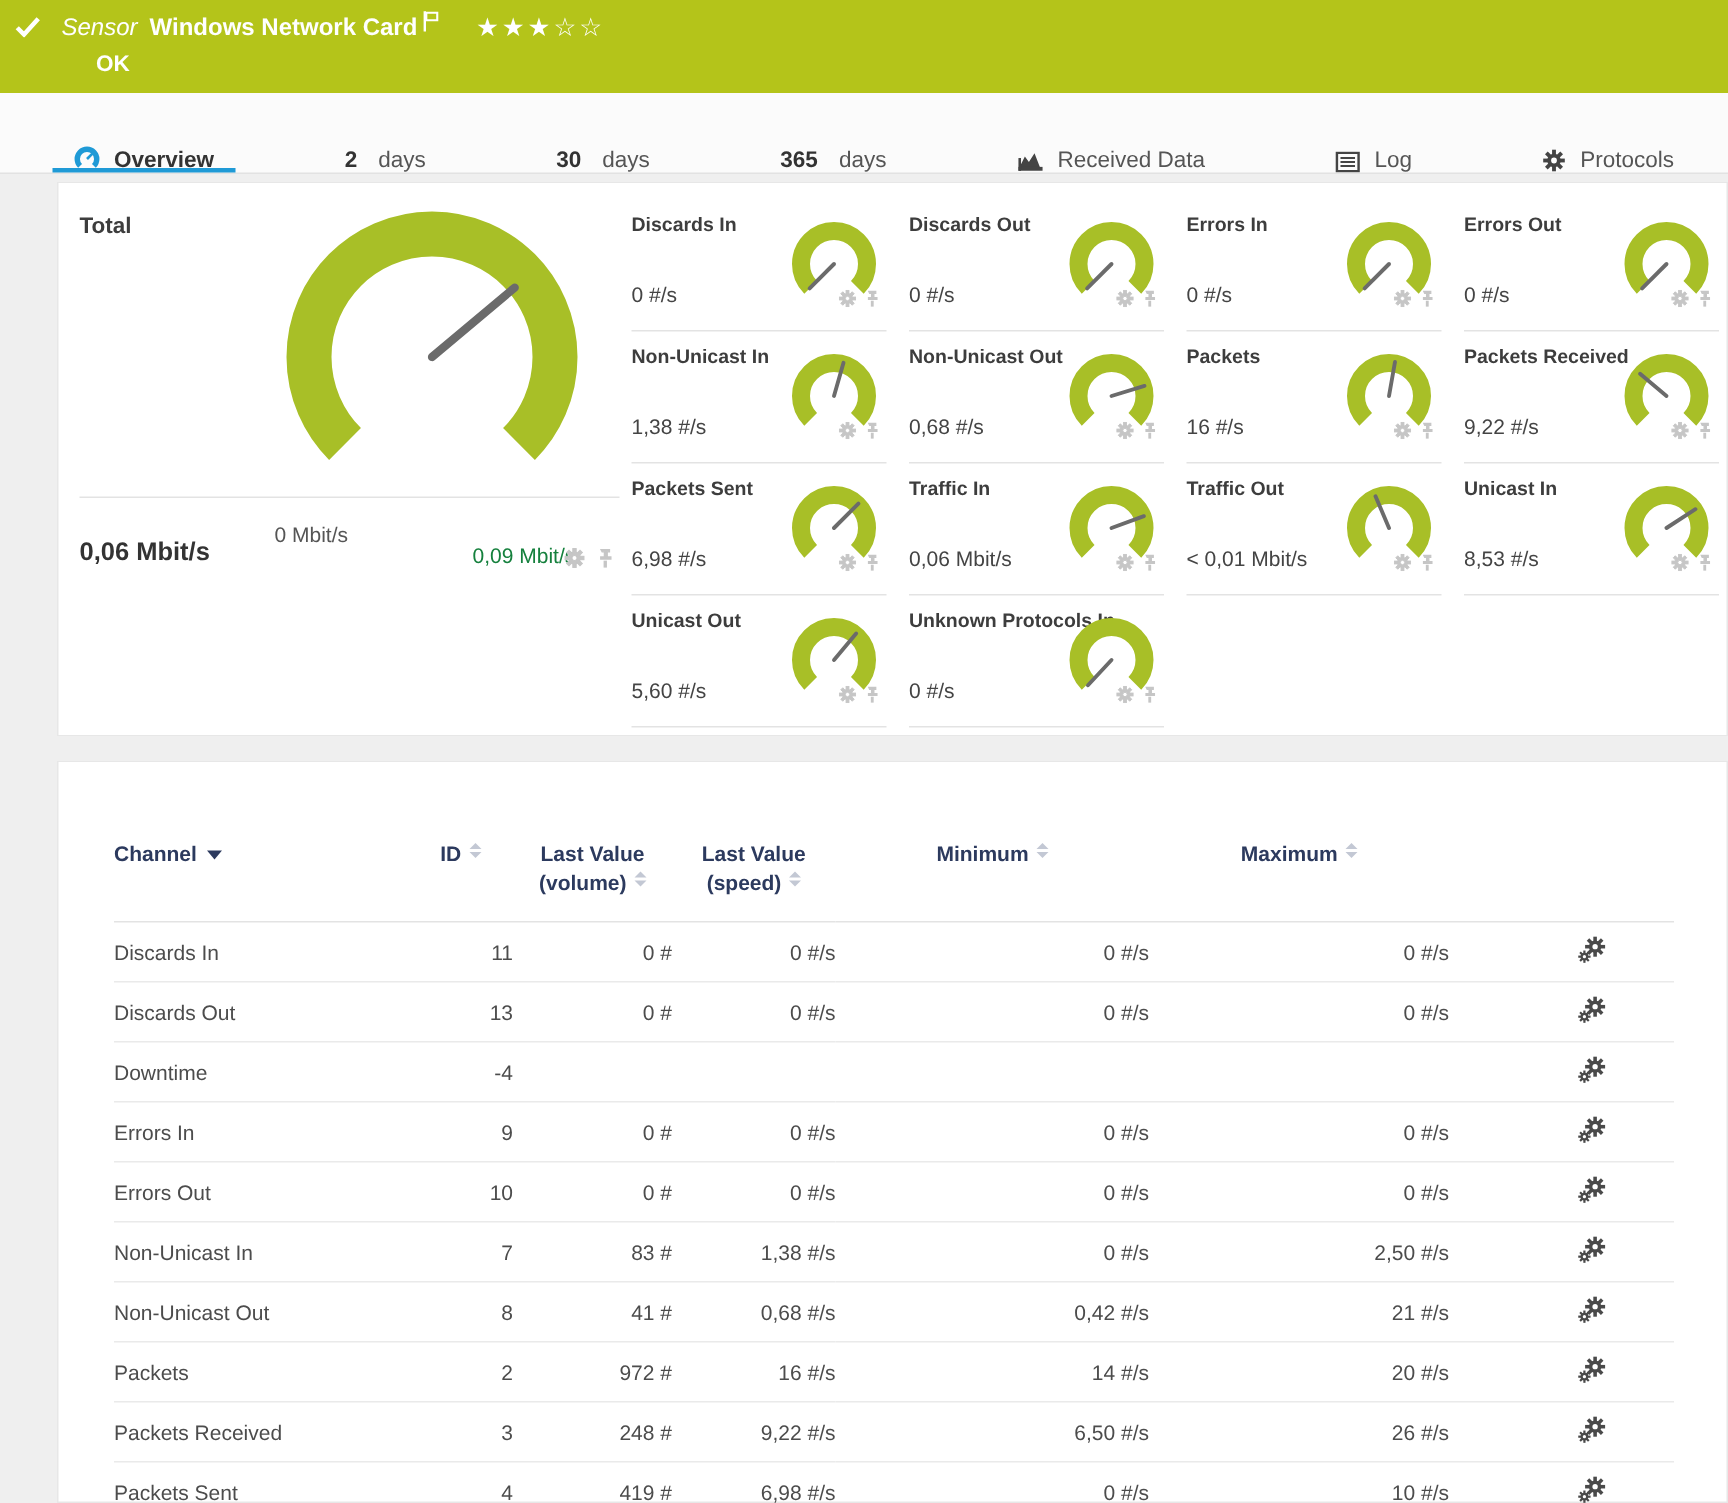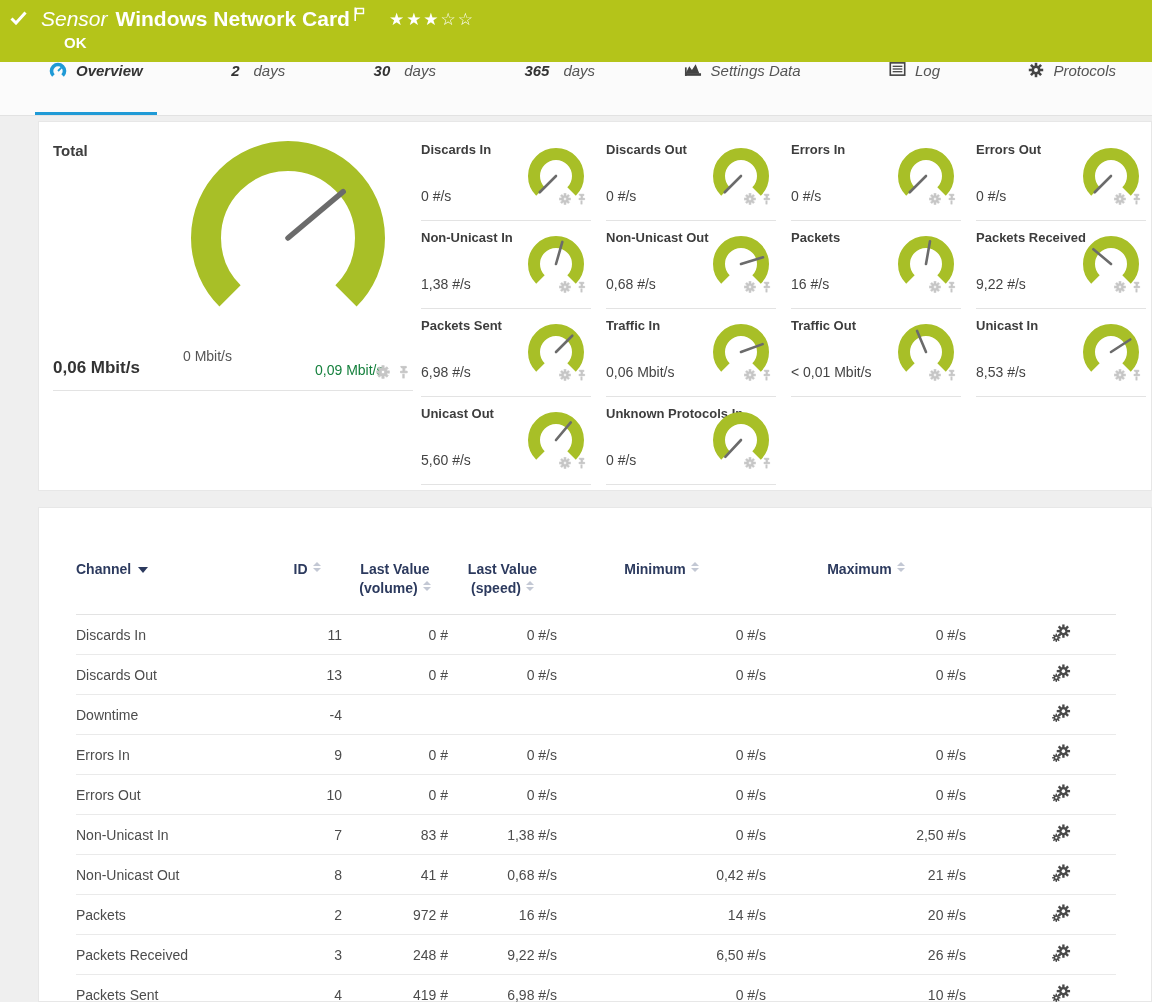--- a/index.html
+++ b/index.html
@@ -5,41 +5,41 @@
   * { box-sizing: border-box; margin: 0; padding: 0; }
   html,body { width:1152px; height:1002px; }
   body {
     font-family: "Liberation Sans", sans-serif;
     background:#efefef; position:relative; overflow:hidden; color:#444;
   }
   
   .app-header { position:absolute; left:0; top:0; width:1152px; height:62px; background:#b4c41a; color:#fff; }
   .hdr-line { position:absolute; left:10px; top:5px; display:flex; align-items:flex-start; }
   .hdr-check { margin-top:6px; }
-  .hdr-title { margin-left:14px; font-size:21px; line-height:28px; white-space:nowrap; }
+  .hdr-title { margin-left:14px; font-size:16px; line-height:28px; white-space:nowrap; }
   .hdr-title .prefix { font-style:italic; font-weight:400; margin-right:8px; }
   .hdr-title .name { font-weight:700; }
   .hdr-flag { margin-left:4px; margin-top:2px; }
   .hdr-stars { margin-left:24px; margin-top:4px; font-size:17px; letter-spacing:2px; font-family:"DejaVu Sans", sans-serif; }
   .hdr-status { position:absolute; left:64px; top:34px; font-size:15px; font-weight:700; }
   
   .tabbar { position:absolute; left:0; top:62px; width:1152px; height:54px; background:#fbfbfb;
             border-bottom:1px solid #e2e2e2; display:flex; align-items:stretch;
             padding:0 22px 0 35px; justify-content:space-between; }
-  .tab { display:flex; align-items:flex-start; gap:9px; padding:0 14px; font-size:15px; color:#555; cursor:pointer; position:relative;font-style:italic; }
+  .tab { display:flex; align-items:flex-end; gap:9px; padding:0 14px; font-size:15px; color:#555; cursor:pointer; position:relative; }
   .tab .t-ico { display:flex; align-items:center; }
   .tab.active { color:#333; font-weight:700; }
   .tab.active::after { content:""; position:absolute; left:0; right:0; bottom:0; height:3px; background:#1f9ad6; }
   .tab .num { font-weight:700; color:#333; margin-right:5px; }
   
   .panel { position:absolute; background:#fff; border:1px solid #e7e7e7; }
   .panel-gauges { left:38px; top:121px; width:1114px; height:370px; }
   .panel-table  { left:38px; top:507px; width:1114px; height:495px; }
   
-  .total-cell { position:absolute; left:14px; top:0; width:360px; height:269px; border-bottom:1px solid #e3e3e3; }
+  .total-cell { position:absolute; left:14px; top:0; width:360px; height:210px; border-bottom:1px solid #e3e3e3; }
   .total-label { position:absolute; left:0; top:20px; font-size:15px; font-weight:700; color:#3d3d3d; }
   .big-gauge { position:absolute; left:135px; top:16px; }
   .total-min { position:absolute; left:130px; top:226px; font-size:14px; color:#555; }
   .total-max { position:absolute; left:262px; top:240px; font-size:14px; color:#15803d; }
   .total-value { position:absolute; left:0; top:236px; font-size:17px; font-weight:700; color:#333; }
   .total-icons { position:absolute; left:323px; top:243px; display:flex; gap:7px; color:#c6c6c6; }
   .icon-gray { fill:#c6c6c6; stroke:#c6c6c6; }
   
   .gauge-grid { position:absolute; left:382px; top:14px; display:grid;
                 grid-template-columns:repeat(4,170px); grid-column-gap:15px; grid-row-gap:3px; }
@@ -130,21 +130,21 @@
     <span>days</span>
   </div>
   <div class="tab">
     <span class="t-ico">
       <svg width="18" height="15" viewBox="0 0 16 14">
         <path d="M1,11 L4.5,4 L7,7.5 L10.5,2 L14,11 Z" fill="#444"></path>
         <rect x="0.5" y="10.5" width="15" height="2.4" fill="#444"></rect>
         <rect x="0.5" y="5" width="1.6" height="8" fill="#444"></rect>
       </svg>
     </span>
-    <span>Settings Data</span>
+    <span>Received Data</span>
   </div>
   <div class="tab">
     <span class="t-ico">
       <svg width="17" height="14" viewBox="0 0 15 13">
         <rect x="0.8" y="0.8" width="13.4" height="11.4" fill="none" stroke="#444" stroke-width="1.5"></rect>
         <line x1="3" y1="4" x2="12" y2="4" stroke="#444" stroke-width="1.2"></line>
         <line x1="3" y1="6.5" x2="12" y2="6.5" stroke="#444" stroke-width="1.2"></line>
         <line x1="3" y1="9" x2="12" y2="9" stroke="#444" stroke-width="1.2"></line>
       </svg>
     </span>

